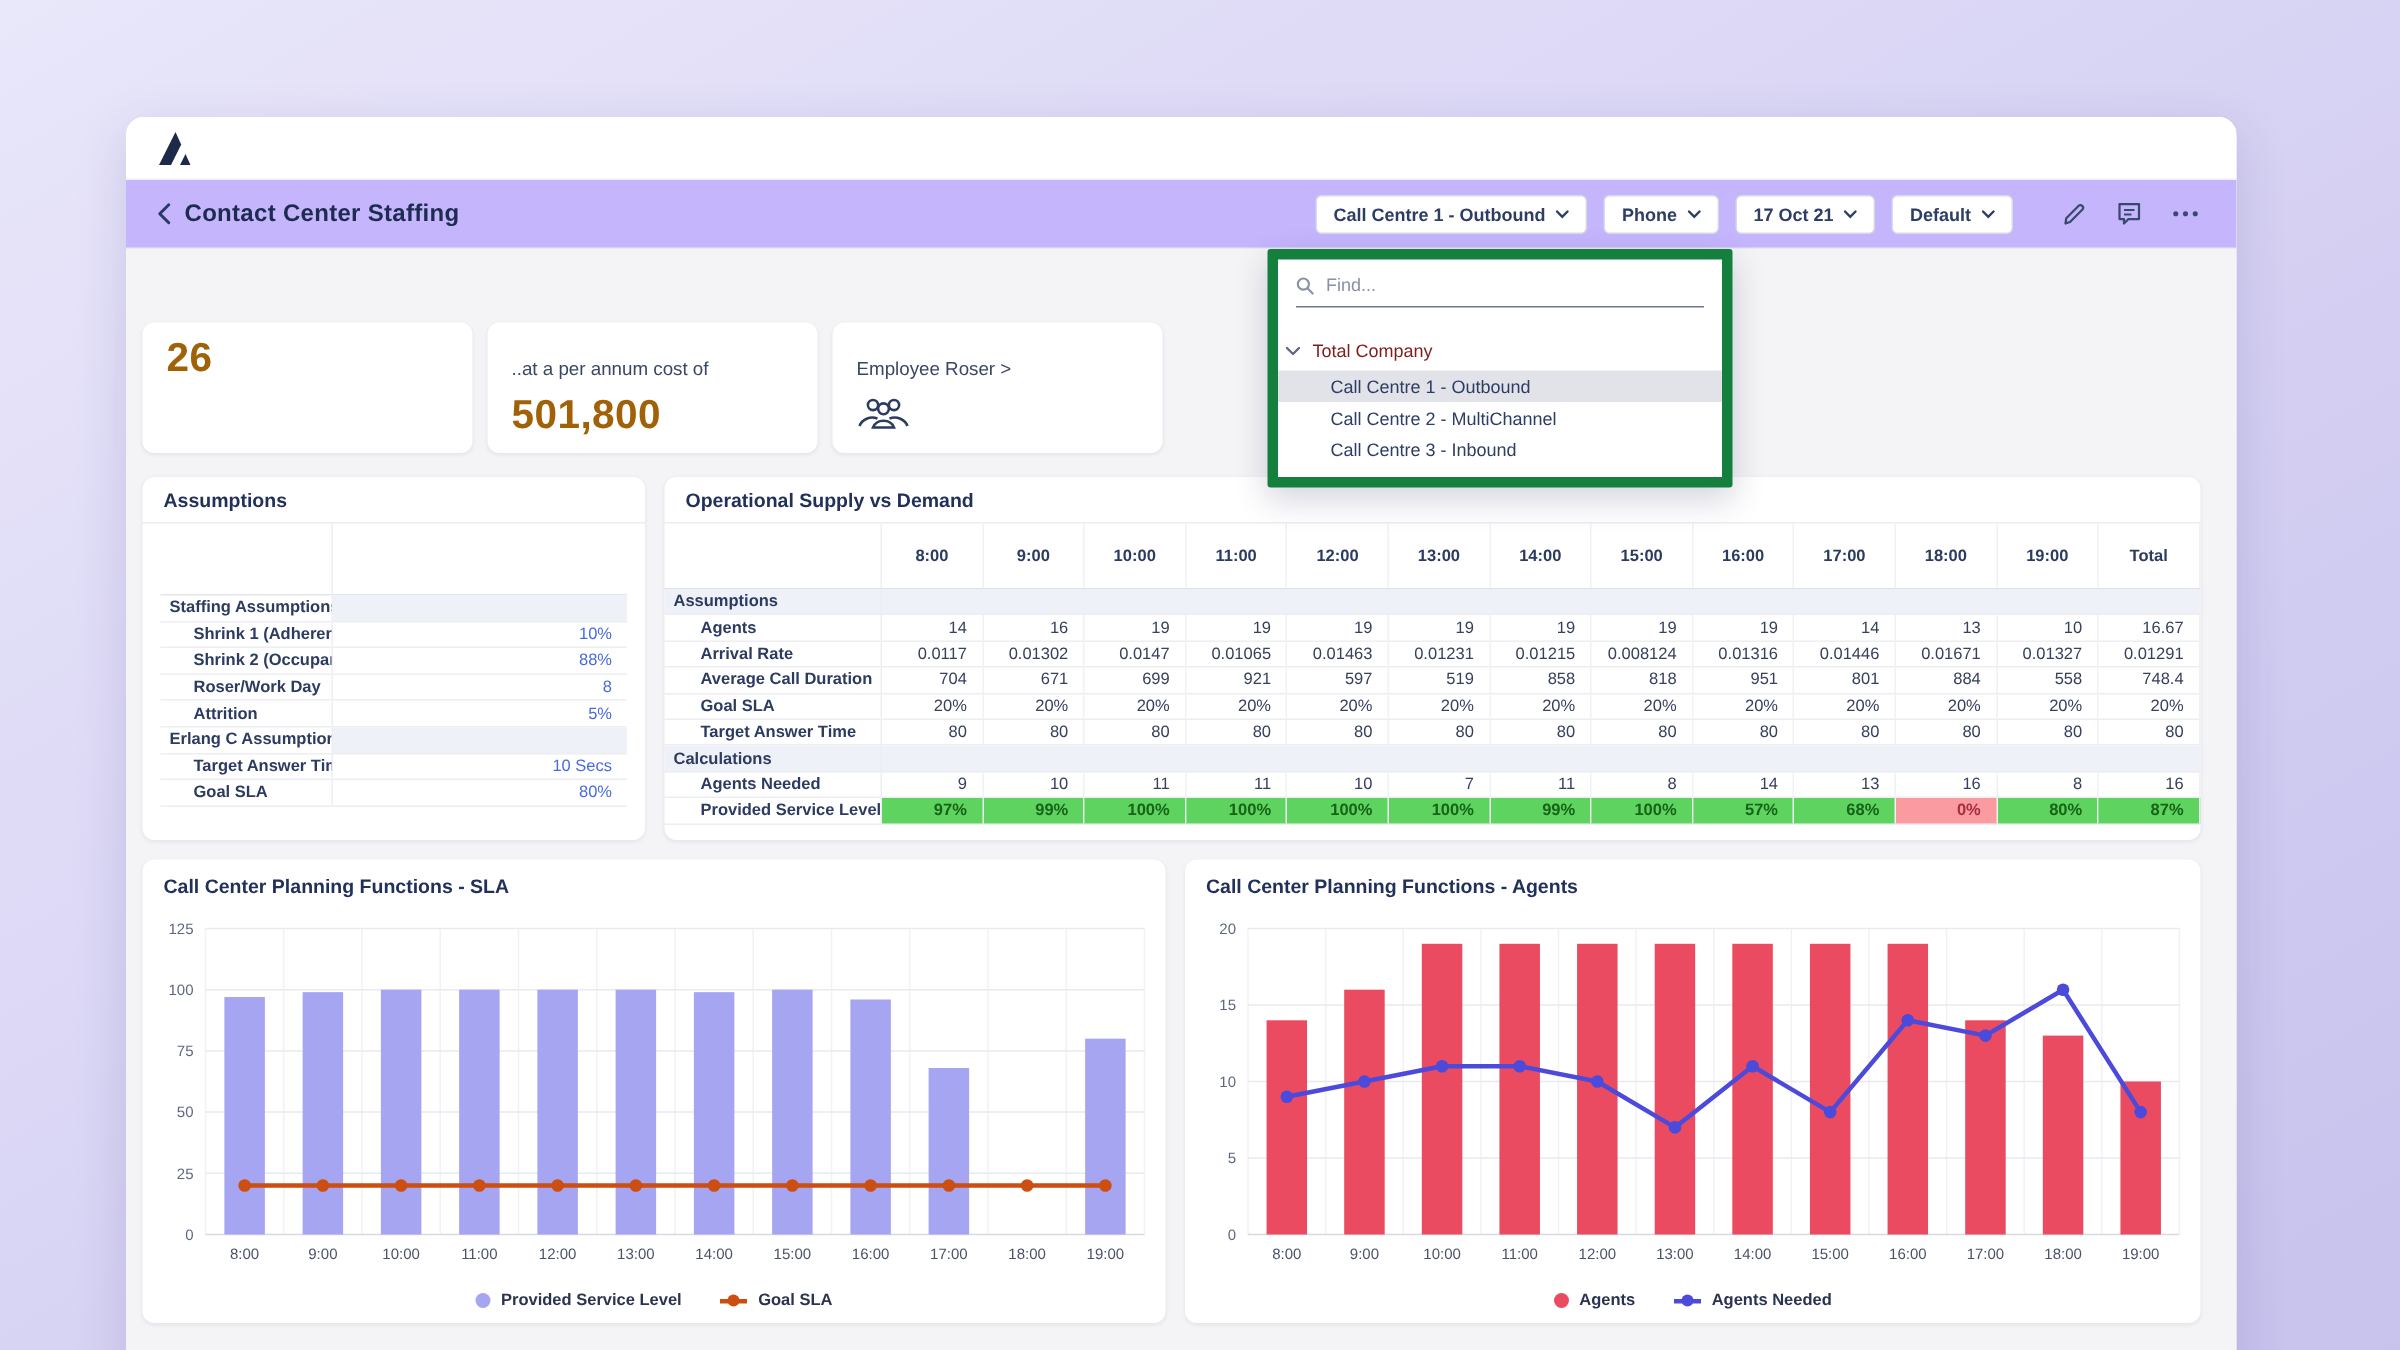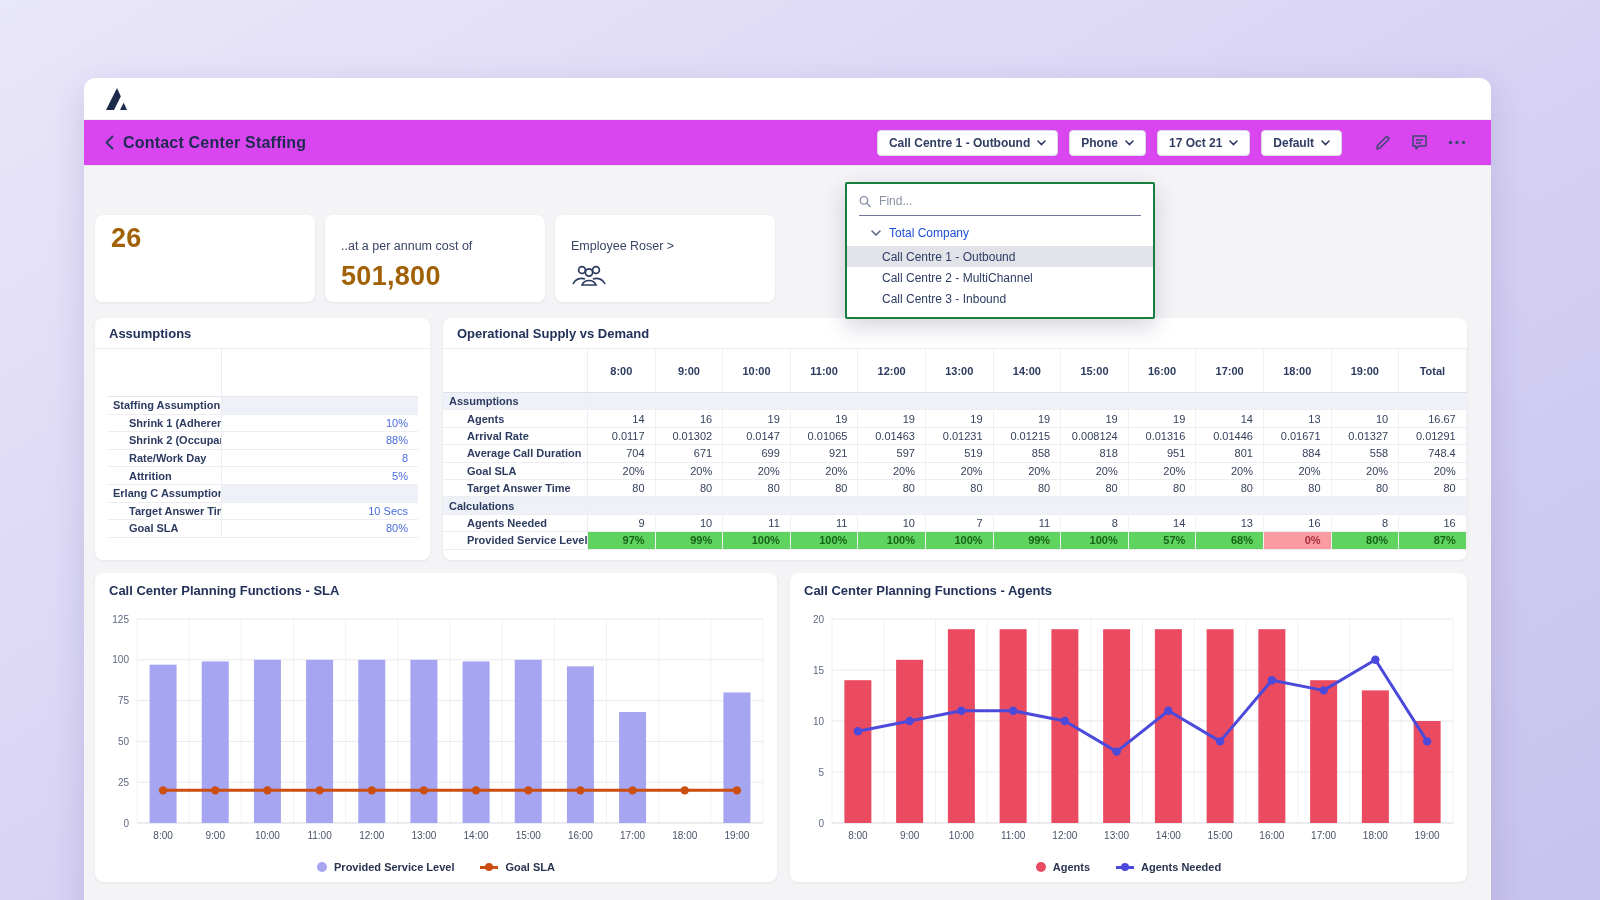--- a/index.html
+++ b/index.html
@@ -4,21 +4,21 @@
 <style>
   * { box-sizing: border-box; margin: 0; padding: 0; }
   html,body { width:1600px; height:900px; }
   body { font-family: "Liberation Sans", sans-serif; }
   .stage { position:relative; width:1600px; height:900px; overflow:hidden;
            background: linear-gradient(150deg,#e9e7fa 0%,#ddd9f6 35%,#cfcaf0 75%,#c8c3ed 100%); }
   .app { position:absolute; left:84px; top:78px; width:1407px; height:846px;
          background:#fff; border-radius:12px; box-shadow:0 10px 34px rgba(55,48,130,.16); overflow:hidden; }
   .logobar { position:absolute; left:0; top:0; right:0; height:42px; background:#fff;
              display:flex; align-items:center; padding:0 21px; border-bottom:1px solid #f1f1f4; }
-  .titlebar { position:absolute; left:0; top:42px; right:0; height:46px; background:#d946ef;
+  .titlebar { position:absolute; left:0; top:42px; right:0; height:46px; background:#c4b5fd;
               display:flex; align-items:center; padding:0 21px; border-bottom:1px solid #e9eaef; z-index:5;justify-content:space-between; }
   .backbtn { display:flex; align-items:center; cursor:pointer; }
   .page-title { font-size:16px; font-weight:bold; color:#1d2b50; margin-left:9px; letter-spacing:.2px; }
   .toolbar { margin-left:auto; display:flex; align-items:center; gap:11px; }
   .filter-btn { height:26px; border:1px solid #d9dbe4; border-radius:4px; background:#fff;
                 display:flex; align-items:center; gap:7px; padding:0 11px; font-size:12px;
                 font-weight:bold; color:#2e3d63; cursor:pointer; white-space:nowrap; }
   .iconbtn { width:26px; height:26px; display:flex; align-items:center; justify-content:center; cursor:pointer; }
   .content { position:absolute; left:0; top:88px; right:0; bottom:0; background:#f4f4f6; }
   .card { position:absolute; background:#fff; border-radius:8px; box-shadow:0 1px 3px rgba(30,30,70,.07); }
@@ -54,29 +54,29 @@
   .t-cell { width:67.6px; display:flex; align-items:center; justify-content:flex-end; padding-right:10px;
             color:#37415c; border-right:1px solid #f0f1f5; }
   .t-cell.green { background:#5fd35f; color:#176317; font-weight:bold; }
   .t-cell.pink  { background:#f99ba1; color:#a82f3e; font-weight:bold; }
   
   .chart-plot { position:absolute; left:0; right:0; top:34px; height:242px; }
   .legend { position:absolute; left:0; right:0; bottom:9px; display:flex; justify-content:center;
             gap:26px; align-items:center; }
   .legend-item { display:flex; align-items:center; gap:7px; font-size:11px; font-weight:bold; color:#2a3350; }
   
-  .dropdown { position:absolute; left:761px; top:104px; width:310px; background:#fff; z-index:20;
-              border:2px solid #15803d; box-shadow:0 8px 22px rgba(40,40,90,.20); border-radius:2px; padding-bottom:8px; }
+  .dropdown { position:absolute; left:761px; top:88px; width:310px; background:#fff; z-index:20;
+              border:7px solid #15803d; box-shadow:0 8px 22px rgba(40,40,90,.20); border-radius:2px; padding-bottom:8px; }
   .dd-search { display:flex; align-items:center; gap:8px; margin:10px 12px 0 12px; padding-bottom:7px;
                border-bottom:1px solid #6d7697; }
   .dd-search input { border:none; outline:none; font-size:12px; color:#2e3d63; width:100%;
                      font-family:"Liberation Sans",sans-serif; }
   .dd-search input::placeholder { color:#8a90a5; }
-  .dd-group { display:flex; align-items:center; gap:8px; height:26px; padding-left:24px; font-size:12px;
-              color:#1d4ed8; margin-top:4px; cursor:pointer; }
+  .dd-group { display:flex; align-items:center; gap:8px; height:26px; padding-left:5px; font-size:12px;
+              color:#7f1d1d; margin-top:16px; cursor:pointer; }
   .dd-item { height:21px; display:flex; align-items:center; padding-left:35px; font-size:12px;
              color:#2e3d63; cursor:pointer; }
   .dd-item.selected { background:#e2e3e9; }
 </style>
 </head>
 <body>
 
 <div class="stage">
   <div class="app">
 
@@ -181,21 +181,21 @@
               </div>
               <div class="a-row">
                 <div class="a-label">Shrink 1 (Adherence)</div>
                 <div class="a-value">10%</div>
               </div>
               <div class="a-row">
                 <div class="a-label">Shrink 2 (Occupancy)</div>
                 <div class="a-value">88%</div>
               </div>
               <div class="a-row">
-                <div class="a-label">Rate/Work Day</div>
+                <div class="a-label">Roser/Work Day</div>
                 <div class="a-value">8</div>
               </div>
               <div class="a-row">
                 <div class="a-label">Attrition</div>
                 <div class="a-value">5%</div>
               </div>
               <div class="a-row section">
                 <div class="a-label">Erlang C Assumptions</div>
                 <div class="a-value"></div>
               </div>

